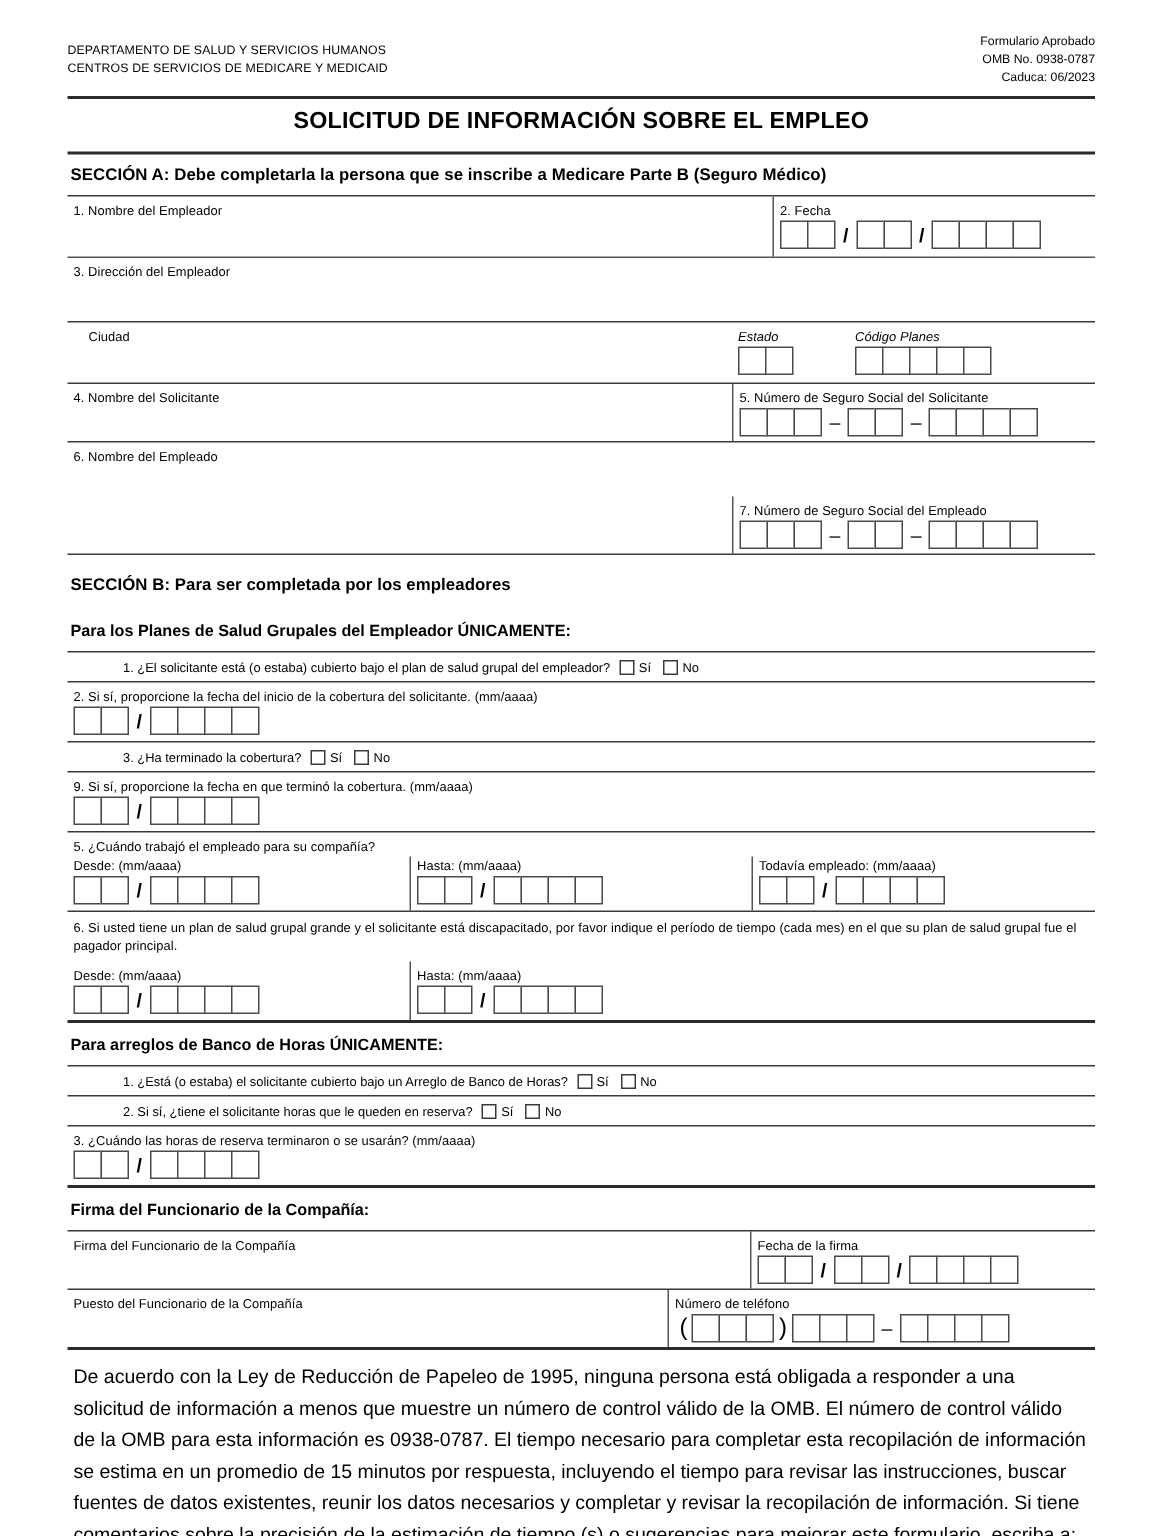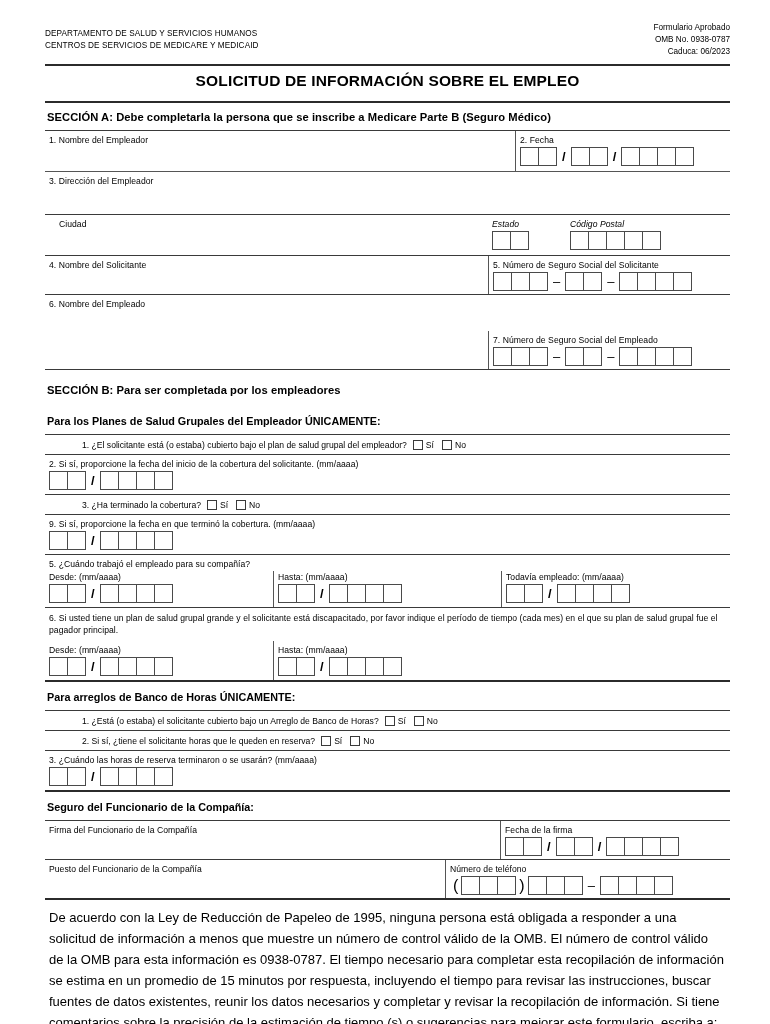--- a/index.html
+++ b/index.html
@@ -177,21 +177,21 @@
     <div class="c-right" style="flex:1; border-left:none;font-style:italic;">
       <div style="display:flex;">
         <div style="width:78px;">
           <div class="lbl">Estado</div>
           <div class="boxes" style="padding-bottom:4px;">
             <div class="bx"></div>
               <div class="bx"></div>
           </div>
         </div>
         <div>
-          <div class="lbl">Código Postal</div>
+          <div class="lbl">Código Planes</div>
           <div class="boxes" style="padding-bottom:4px;">
             <div class="bx"></div>
               <div class="bx"></div>
               <div class="bx"></div>
               <div class="bx"></div>
               <div class="bx"></div>
           </div>
         </div>
       </div>
     </div>
@@ -445,21 +445,21 @@
       <div class="grp">
           <div class="bx"></div>
           <div class="bx"></div>
           <div class="bx"></div>
           <div class="bx"></div>
         </div>
     </div>
   </div>
   <div class="rule-thick" style="margin-top:0;"></div>
 
-  <div class="sub-head">Seguro del Funcionario de la Compañía:</div>
+  <div class="sub-head">Firma del Funcionario de la Compañía:</div>
   <div class="rule-med"></div>
 
   <div class="split">
     <div class="c-left" style="width:455px;">
       <div class="lbl">Firma del Funcionario de la Compañía</div>
       <div style="height:22px;"></div>
     </div>
     <div class="c-right" style="flex:1;">
       <div class="lbl">Fecha de la firma</div>
       <div class="boxes" style="padding-bottom:3px;">

